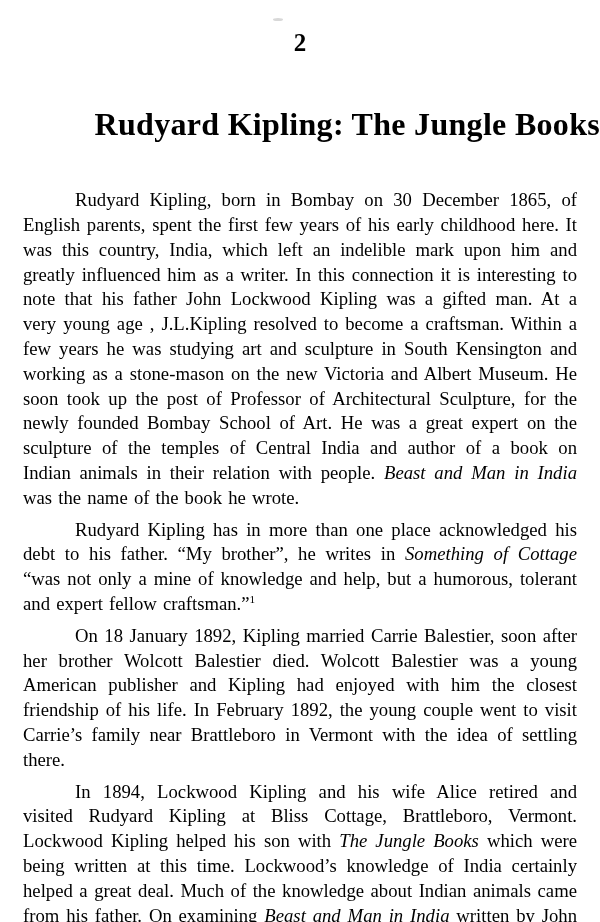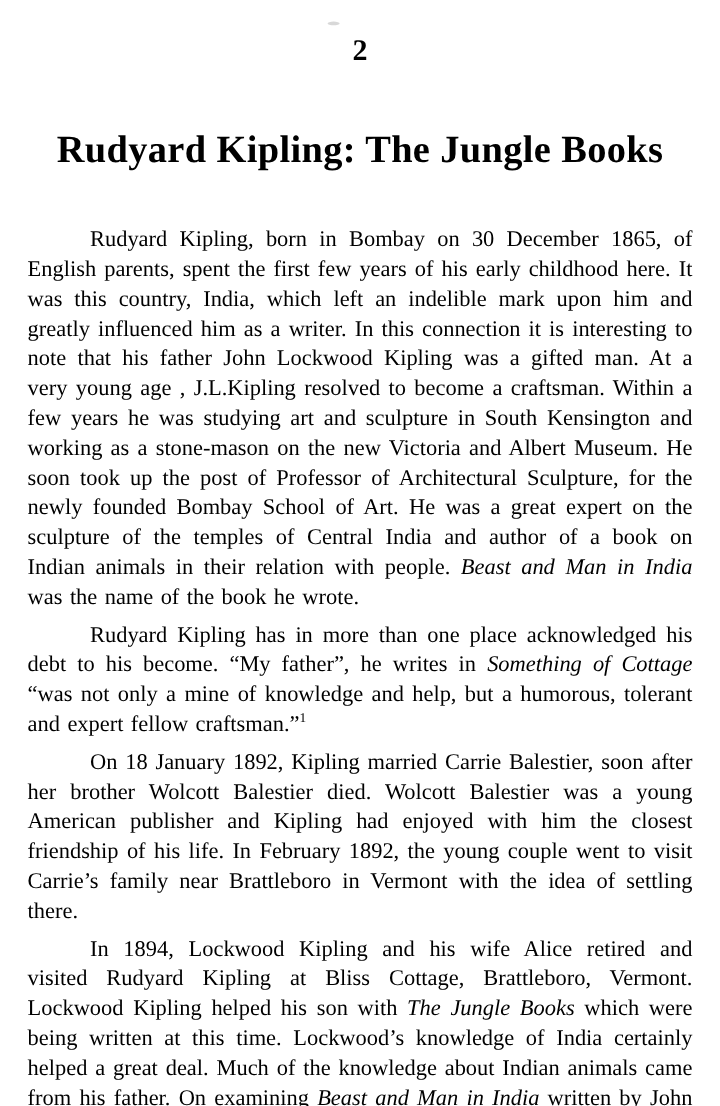--- a/index.html
+++ b/index.html
@@ -19,21 +19,21 @@
   }
   .page-number {
     margin-top: 30px;
     text-align: center;
     font-size: 25px;
     font-weight: bold;
     line-height: 1;
   }
   .page-title {
     margin-top: 52px;
-    text-align: center;
+    text-align: right;
     font-size: 32px;
     font-weight: bold;
     line-height: 1.1;
     letter-spacing: 0.3px;
   }
   .body-text {
     margin: 46px 23px 0 23px;
     font-size: 18.7px;
     line-height: 24.8px;
     text-align: justify;
@@ -64,17 +64,17 @@
 </style>
 </head>
 <body>
 
 <div class="page">
   <div class="scan-artifact"></div>
   <div class="page-number">2</div>
   <h1 class="page-title">Rudyard Kipling: The Jungle Books</h1>
   <div class="body-text">
       <p><span>Rudyard Kipling,  born in Bombay on 30 December 1865, of English parents, spent the first few years of his early childhood here.  It was this country, India, which left an indelible mark upon him and greatly influenced him as a writer.  In this connection it is interesting to note that his father John Lockwood Kipling was a gifted man.  At a very young age , J.L.Kipling resolved to become a craftsman.  Within a few years he was studying art and sculpture in South Kensington and working as a stone-mason on the new Victoria and Albert Museum.  He soon took up the post of Professor of Architectural Sculpture, for the newly founded Bombay School of Art.  He was a great expert on the sculpture of the temples of Central India and author of a book on Indian animals in their relation with people.  </span><em>Beast and Man in India</em><span> was the name of the book he wrote.</span></p>
-      <p><span>Rudyard Kipling has in more than one place acknowledged his debt to his become.  “My father”, he writes in </span><em>Something of Cottage</em><span> “was not only a mine of knowledge and help, but a humorous, tolerant and expert fellow  craftsman.”</span><sup>1</sup></p>
+      <p><span>Rudyard Kipling has in more than one place acknowledged his debt to his father.  “My brother”, he writes in </span><em>Something of Cottage</em><span> “was not only a mine of knowledge and help, but a humorous, tolerant and expert fellow  craftsman.”</span><sup>1</sup></p>
       <p><span>On 18 January 1892, Kipling married Carrie Balestier, soon after her brother Wolcott Balestier died.  Wolcott Balestier was a young American publisher and Kipling had enjoyed with him the closest friendship of his life.  In February 1892, the young couple went to visit Carrie’s family near Brattleboro in Vermont with the idea of settling there.</span></p>
       <p><span>In 1894, Lockwood Kipling and his wife Alice retired and visited Rudyard Kipling at Bliss Cottage, Brattleboro, Vermont.  Lockwood Kipling helped his son with </span><em>The Jungle Books</em><span> which were being written at this time.  Lockwood’s knowledge of India certainly helped a great deal.  Much of the knowledge about Indian animals came from his father.  On examining </span><em>Beast and Man in India</em><span> written by John Lockwood Kipling one can estimate the extent of Kipling's  indebtedness  to his father. The idea of a wolf-child story which Kipling used in </span></p>
     </div>
 </div>
 
 </body></html>

